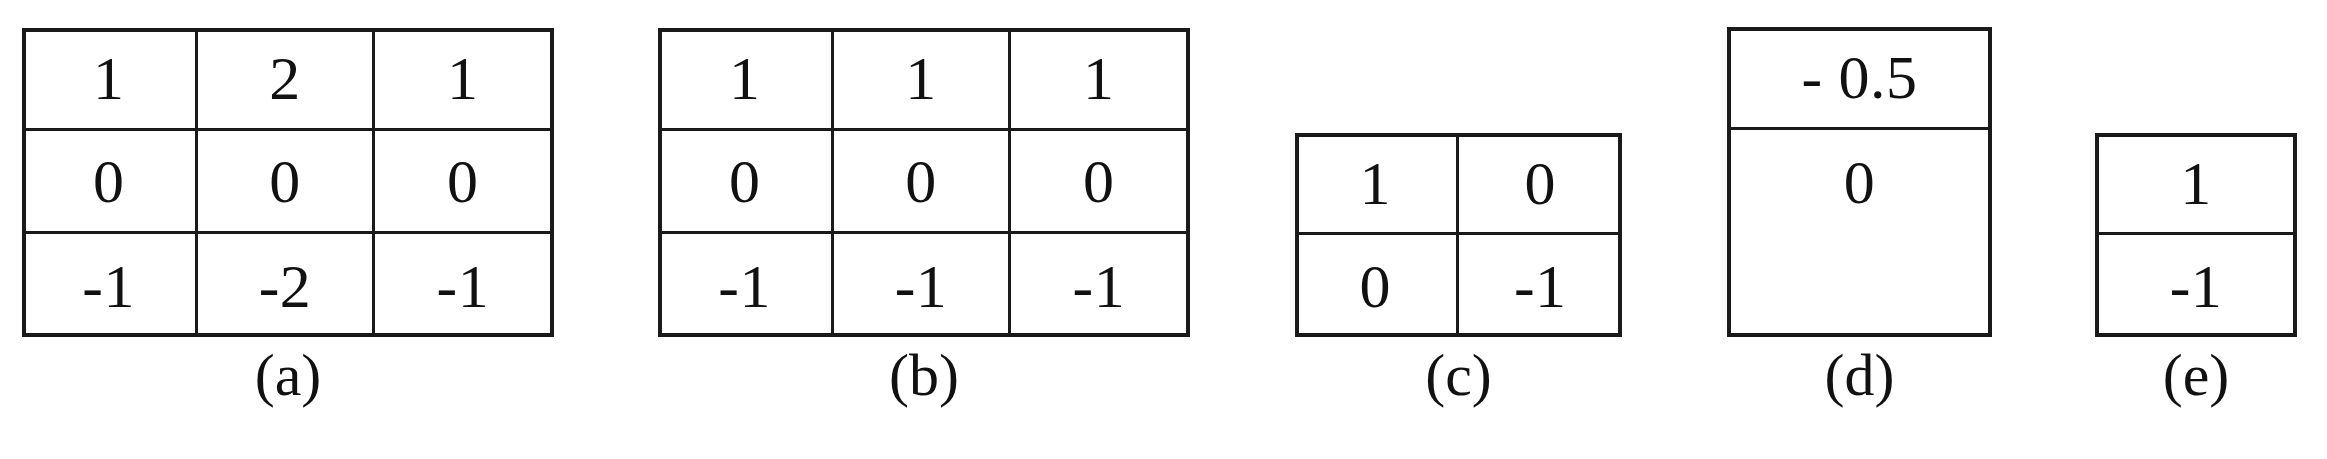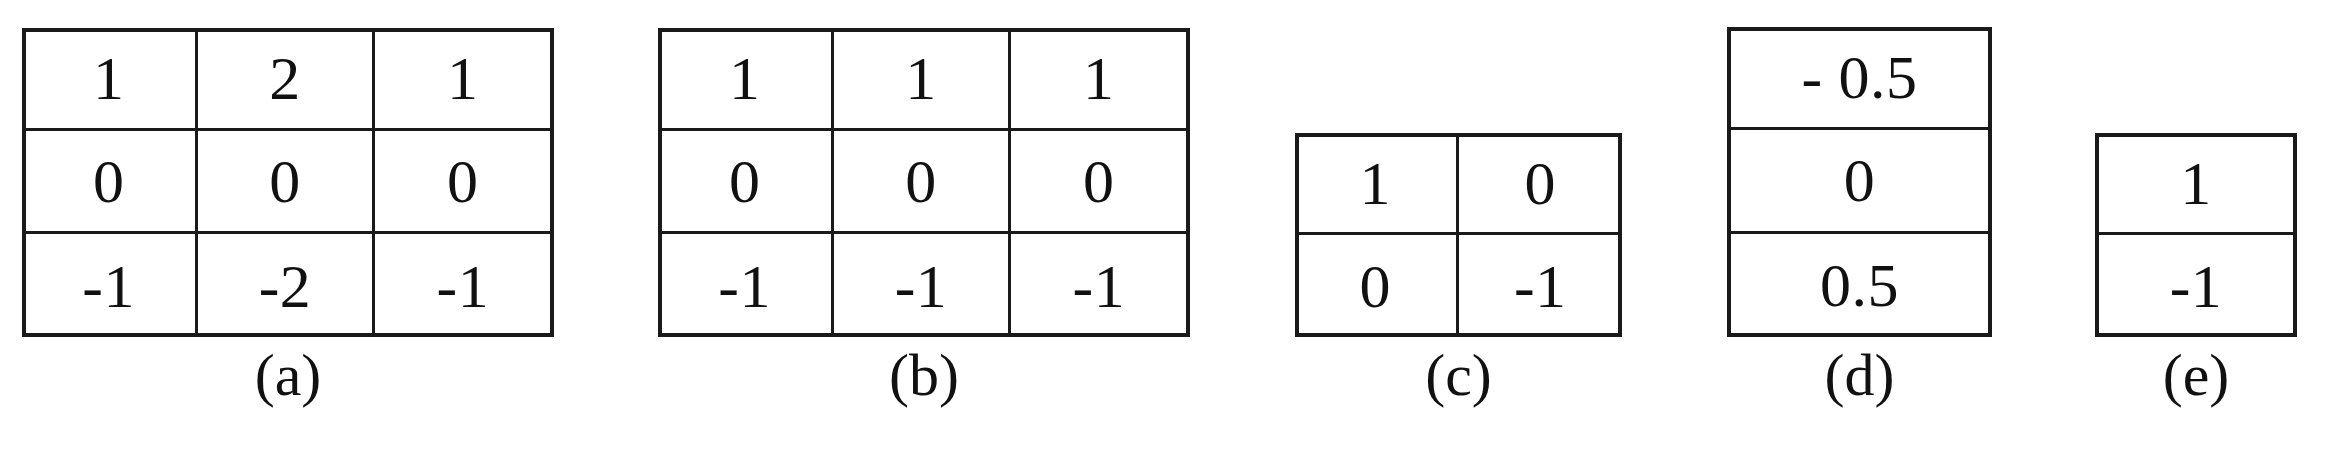--- a/index.html
+++ b/index.html
@@ -152,23 +152,20 @@
   <div class="kernel-frame" id="frame-c"></div>
   <div class="caption" id="cap-c">(c)</div>
 
   <div class="kernel" id="tbl-d">
     <div class="krow">
       <div class="kcell">- 0.5</div>
     </div>
     <div class="krow">
       <div class="kcell">0</div>
     </div>
-    <div class="krow">
-      <div class="kcell">0.5</div>
-    </div>
   </div>
   <div class="kernel-frame" id="frame-d"></div>
   <div class="caption" id="cap-d">(d)</div>
 
   <div class="kernel" id="tbl-e">
     <div class="krow">
       <div class="kcell">1</div>
     </div>
     <div class="krow">
       <div class="kcell">-1</div>

